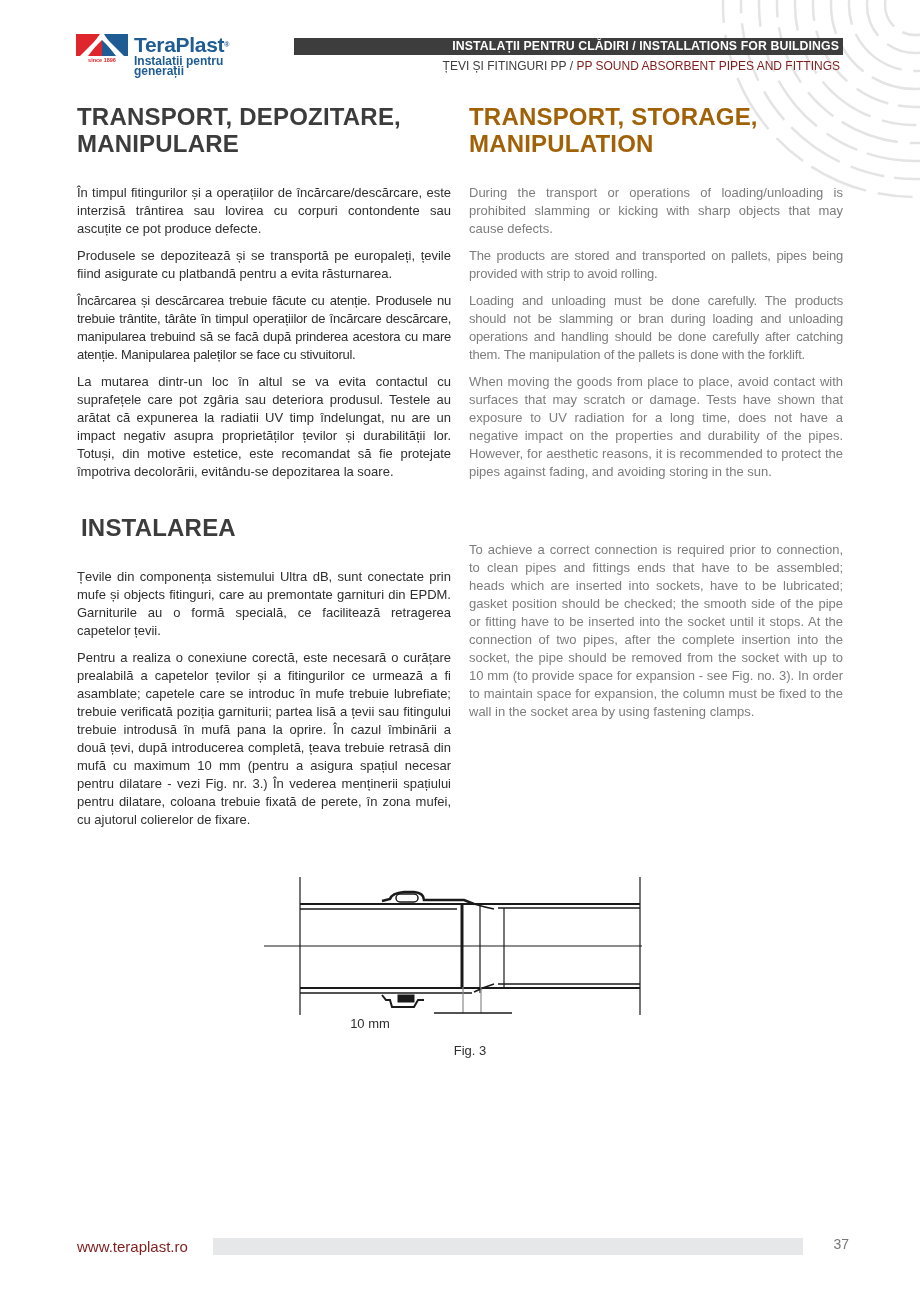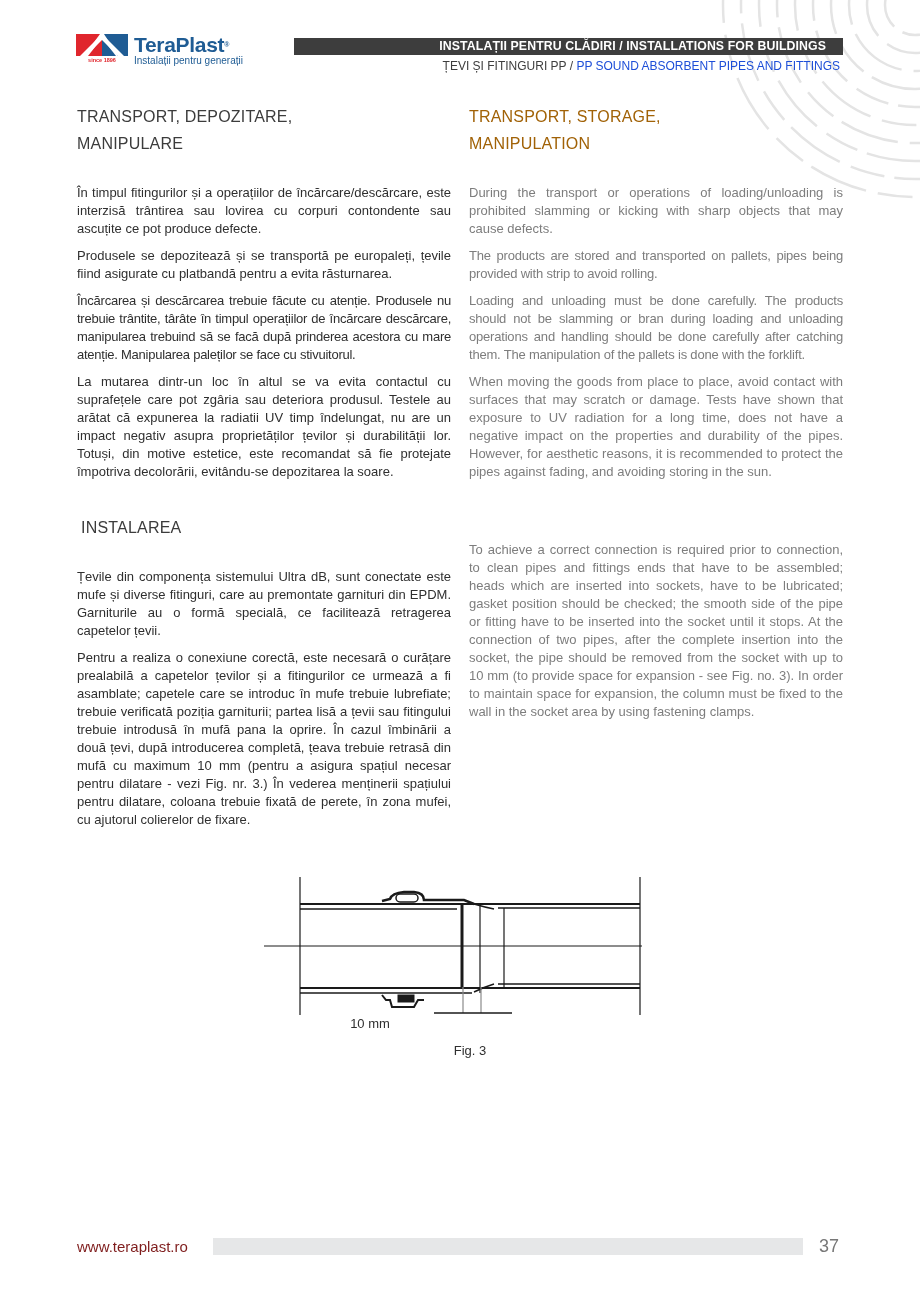--- a/index.html
+++ b/index.html
@@ -7,44 +7,44 @@
   body { position: relative; overflow: hidden; font-family: "Liberation Sans", "DejaVu Sans", sans-serif; color: #3a3a3a; }
 
   .deco { position: absolute; right: 0; top: 0; width: 220px; height: 200px; pointer-events: none; }
 
   
   .logo { position: absolute; left: 76px; top: 34px; width: 170px; height: 34px; display: flex; align-items: flex-start; }
   .logo-mark { position: relative; width: 52px; height: 32px; }
   .logo-text { margin-left: 6px; }
   .logo-brand { font-weight: bold; font-size: 21px; color: #1f5c94; line-height: 22px; letter-spacing: -0.3px; }
   .logo-brand sup { font-size: 7px; vertical-align: top; color: #1f5c94; }
-  .logo-tag { font-size: 10px; color: #1f5c94; line-height: 10px; font-weight: normal; }
+  .logo-tag { font-size: 12px; color: #1f5c94; line-height: 10px; font-weight: bold; }
 
-  .hdr-bar { position: absolute; left: 294px; top: 38px; width: 549px; height: 17px; background: #3d3d3d; color: #ffffff; font-weight: bold; font-size: 12.3px; text-align: right; padding-right: 17px; line-height: 17px; letter-spacing: 0.1px; }
+  .hdr-bar { position: absolute; left: 294px; top: 38px; width: 549px; height: 17px; background: #3d3d3d; color: #ffffff; font-weight: bold; font-size: 12.3px; text-align: right; padding-right: 4px; line-height: 17px; letter-spacing: 0.1px; }
   .hdr-sub { position: absolute; right: 80px; top: 59px; font-size: 12px; color: #3d3d3d; text-align: right; white-space: nowrap; }
-  .hdr-sub .en { color: #1d4ed8; }
+  .hdr-sub .en { color: #7f1d1d; }
 
   
   .col { position: absolute; width: 374px; }
   .col.ro { left: 77px; color: #2f2f2f; }
   .col.en { left: 469px; color: #7d7d7d; }
-  h2 { font-size: 16px; font-weight: normal; line-height: 27px; letter-spacing: 0.2px; }
+  h2 { font-size: 24px; font-weight: bold; line-height: 27px; letter-spacing: 0.2px; }
   .col.ro h2 { color: #3c3c3c; }
   .col.en h2 { color: #a16207; }
   p { font-size: 13px; line-height: 18px; text-align: justify; margin-bottom: 9px; }
 
   
   .figure { position: absolute; left: 262px; top: 875px; width: 380px; height: 190px; }
   .fig-dim { position: absolute; left: 0; width: 420px; top: 1016px; font-size: 13px; text-align: center; color: #2f2f2f; }
   .fig-cap { position: absolute; left: 0; width: 940px; top: 1043px; font-size: 13px; text-align: center; color: #2f2f2f; }
 
   
   .footer-url { position: absolute; left: 77px; top: 1238px; font-size: 15px; color: #7f1d1d; }
   .footer-bar { position: absolute; left: 213px; top: 1238px; width: 590px; height: 17px; background: #e6e7e8; }
-  .footer-page { position: absolute; right: 81px; top: 1236px; font-size: 18px; color: #777777; margin-left: 42px; }
+  .footer-page { position: absolute; right: 71px; top: 1236px; font-size: 14px; color: #777777; margin-left: 42px; }
 </style>
 </head>
 <body>
 
 <svg class="deco" viewBox="0 0 220 200" width="220" height="200">
   <g fill="none" stroke="#e4e4e4" stroke-width="2.5" stroke-dasharray="60 10 35 12">
     <circle cx="215" cy="5" r="30"></circle>
     <circle cx="215" cy="5" r="48"></circle>
     <circle cx="215" cy="5" r="66"></circle>
     <circle cx="215" cy="5" r="84"></circle>
@@ -99,21 +99,21 @@
   <div style="height:27px"></div>
   <p>During the transport or operations of loading/unloading is prohibited slamming or kicking with sharp objects that may cause defects.</p>
   <p style="letter-spacing:-0.2px;">The products are stored and transported on pallets, pipes being provided with strip to avoid rolling.</p>
   <p style="letter-spacing:-0.2px;">Loading and unloading must be done carefully. The products should not be slamming or bran during loading and unloading operations and handling should be done carefully after catching them. The manipulation of the pallets is done with the forklift.</p>
   <p>When moving the goods from place to place, avoid contact with surfaces that may scratch or damage. Tests have shown that exposure to UV radiation for a long time, does not have a negative impact on the properties and durability of the pipes. However, for aesthetic reasons, it is recommended to protect the pipes against fading, and avoiding storing in the sun.</p>
 </div>
 
 <div class="col ro" style="top:514px;">
   <h2 style="padding-left:4px;">INSTALAREA</h2>
   <div style="height:27px"></div>
-  <p>Țevile din componența sistemului Ultra dB, sunt conectate este mufe și diverse fitinguri, care au premontate garnituri din EPDM. Garniturile au o formă specială, ce facilitează retragerea capetelor țevii.</p>
+  <p>Țevile din componența sistemului Ultra dB, sunt conectate prin mufe și objects fitinguri, care au premontate garnituri din EPDM. Garniturile au o formă specială, ce facilitează retragerea capetelor țevii.</p>
   <p>Pentru a realiza o conexiune corectă, este necesară o curățare prealabilă a capetelor țevilor și a fitingurilor ce urmează a fi asamblate; capetele care se introduc în mufe trebuie lubrefiate; trebuie verificată poziția garniturii; partea lisă a țevii sau fitingului trebuie introdusă în mufă pana la oprire. În cazul îmbinării a două țevi, după introducerea completă, țeava trebuie retrasă din mufă cu maximum 10 mm (pentru a asigura spațiul necesar  pentru dilatare - vezi Fig. nr. 3.) În vederea menținerii spațiului pentru dilatare, coloana trebuie fixată de perete, în zona mufei, cu ajutorul colierelor de fixare.</p>
 </div>
 
 <div class="col en" style="top:514px;">
   <div style="height:27px"></div>
   <p>To achieve a correct connection is required prior to connection, to clean pipes and fittings ends that have to be assembled; heads which are inserted into sockets, have to be lubricated; gasket position should be checked; the smooth side of the pipe or fitting have to be inserted into the socket until it stops. At the connection of two pipes, after the complete insertion into the socket, the pipe should be removed from the socket with up to 10 mm (to provide space for expansion - see Fig. no. 3). In order to maintain space for expansion, the column must be fixed to the wall in the socket area by using fastening clamps.</p>
 </div>
 
 <svg class="figure" viewBox="0 0 380 150" width="380" height="150" style="height:150px;">
   <g stroke="#1a1a1a" fill="none">

